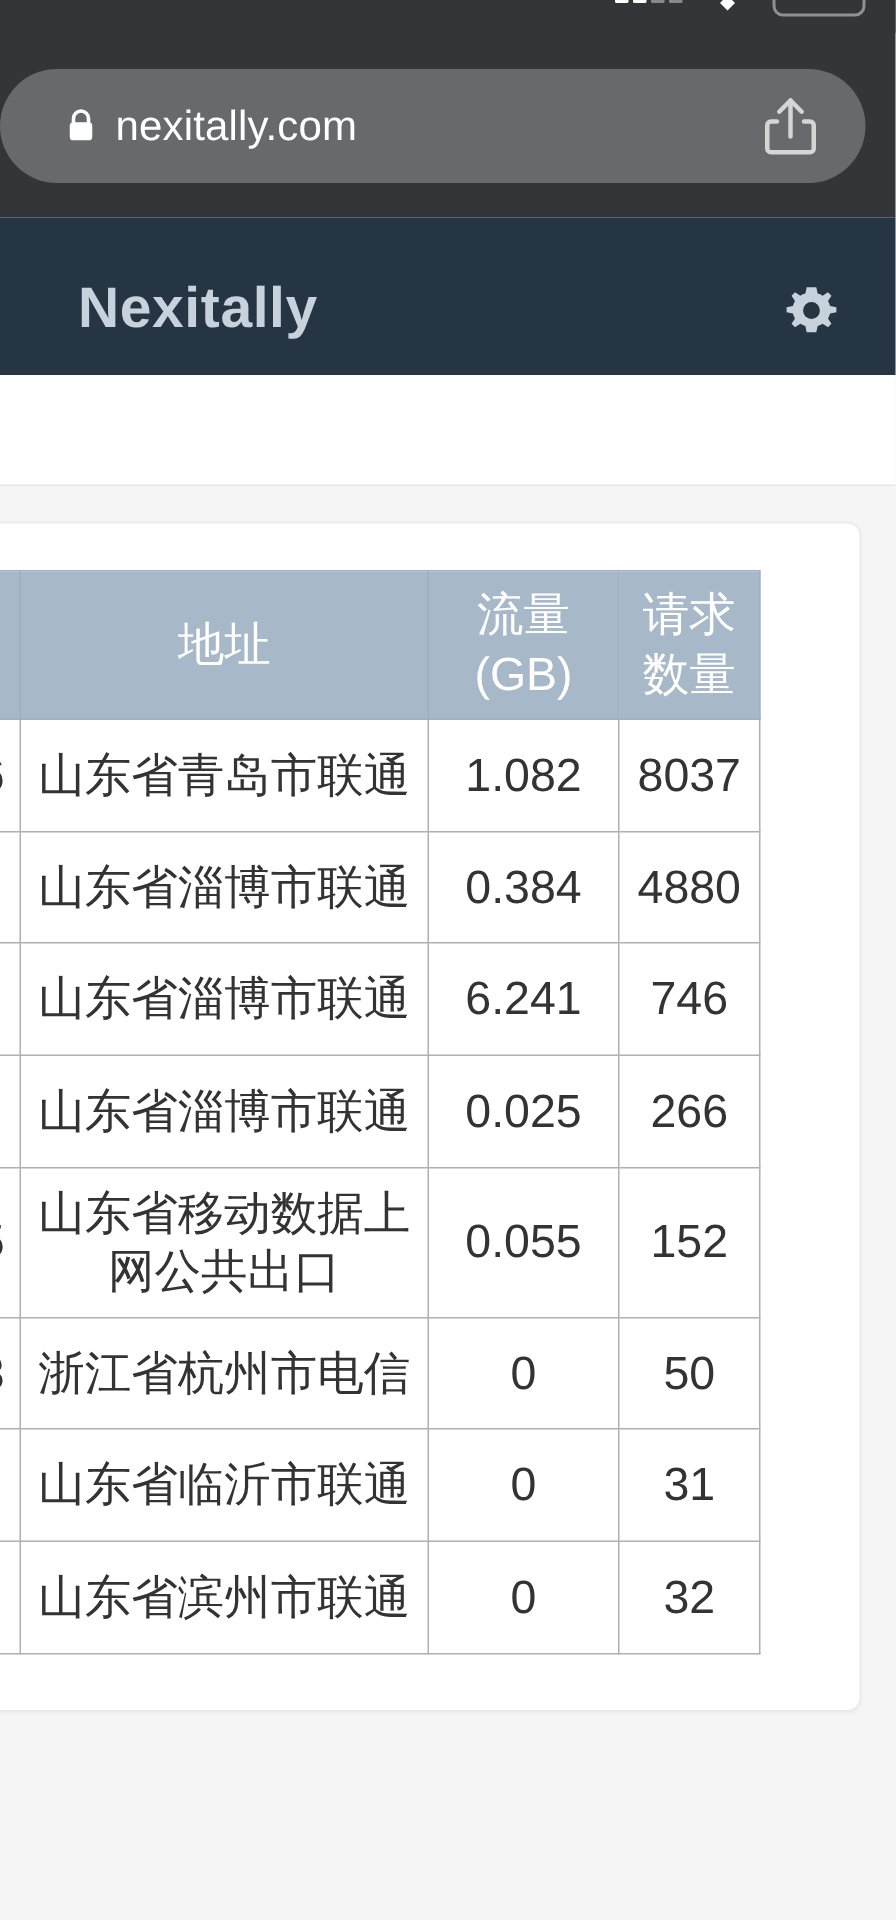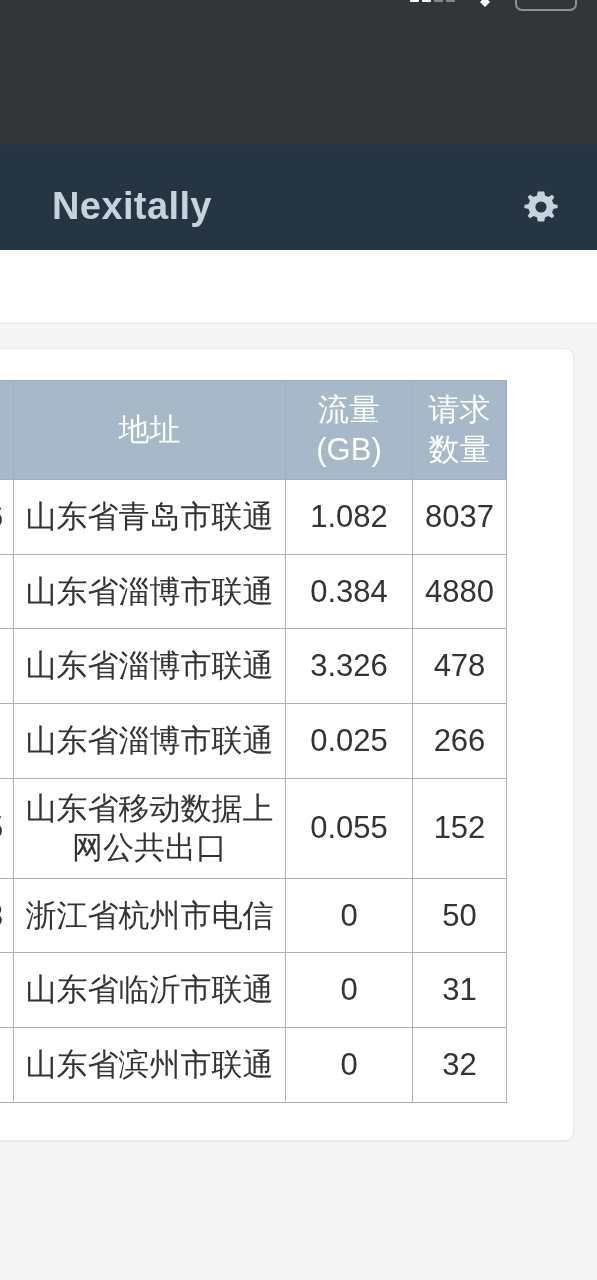--- a/index.html
+++ b/index.html
@@ -155,20 +155,36 @@
         </svg>
       </span>
 
       <span id="battery-icon">
         <span class="fill" style="width: 34%;"></span>
       </span>
 
     </div>
   </div>
 
+  <div id="url-bar">
+    <span id="lock-icon">
+      <svg width="20" height="24" viewBox="0 0 20 24">
+        <path d="M5 10 V7 a5 5 0 0 1 10 0 v3" fill="none" stroke="#ffffff" stroke-width="2.4"></path>
+        <rect x="2.5" y="9.5" width="15" height="12" rx="2.4" fill="#ffffff"></rect>
+      </svg>
+    </span>
+    <span id="url-text">nexitally.com</span>
+    <span id="share-button">
+      <svg width="40" height="44" viewBox="0 0 40 44">
+        <path d="M11 19 H7 a2.5 2.5 0 0 0 -2.5 2.5 V37 a2.5 2.5 0 0 0 2.5 2.5 H33 a2.5 2.5 0 0 0 2.5 -2.5 V21.5 A2.5 2.5 0 0 0 33 19 H29" fill="none" stroke="#d4d5d7" stroke-width="3" stroke-linecap="round"></path>
+        <line x1="20" y1="5" x2="20" y2="29" stroke="#d4d5d7" stroke-width="3" stroke-linecap="round"></line>
+        <path d="M12.5 12.5 L20 5 L27.5 12.5" fill="none" stroke="#d4d5d7" stroke-width="3" stroke-linecap="round" stroke-linejoin="round"></path>
+      </svg>
+    </span>
+  </div>
 
 </div>
 
 <div id="app-header">
   <span id="brand-title">Nexitally</span>
   <span id="settings-button">
     <svg width="48" height="48" viewBox="0 0 48 48">
       <path fill="#c7d2dc" d="M24 8.5 l3.2 0 0.9 4.2 a12 12 0 0 1 3.3 1.4 l3.6 -2.3 2.3 2.3 -2.3 3.6 a12 12 0 0 1 1.4 3.3 l4.2 0.9 0 3.2 -4.2 0.9 a12 12 0 0 1 -1.4 3.3 l2.3 3.6 -2.3 2.3 -3.6 -2.3 a12 12 0 0 1 -3.3 1.4 l-0.9 4.2 -3.2 0 -3.2 0 -0.9 -4.2 a12 12 0 0 1 -3.3 -1.4 l-3.6 2.3 -2.3 -2.3 2.3 -3.6 a12 12 0 0 1 -1.4 -3.3 l-4.2 -0.9 0 -3.2 4.2 -0.9 a12 12 0 0 1 1.4 -3.3 l-2.3 -3.6 2.3 -2.3 3.6 2.3 a12 12 0 0 1 3.3 -1.4 l0.9 -4.2 z"></path>
       <circle cx="24" cy="24" r="5.6" fill="#253544"></circle>
     </svg>
@@ -211,22 +227,22 @@
           </tr>
           <tr>
             <td class="rank-cell"></td>
             <td class="addr-cell">山东省淄博市联通</td>
             <td>0.384</td>
             <td>4880</td>
           </tr>
           <tr>
             <td class="rank-cell"></td>
             <td class="addr-cell">山东省淄博市联通</td>
-            <td>3.326</td>
-            <td>478</td>
+            <td>6.241</td>
+            <td>746</td>
           </tr>
           <tr>
             <td class="rank-cell"></td>
             <td class="addr-cell">山东省淄博市联通</td>
             <td>0.025</td>
             <td>266</td>
           </tr>
           <tr class="tall">
             <td class="rank-cell">5</td>
             <td class="addr-cell">山东省移动数据上网公共出口</td>

